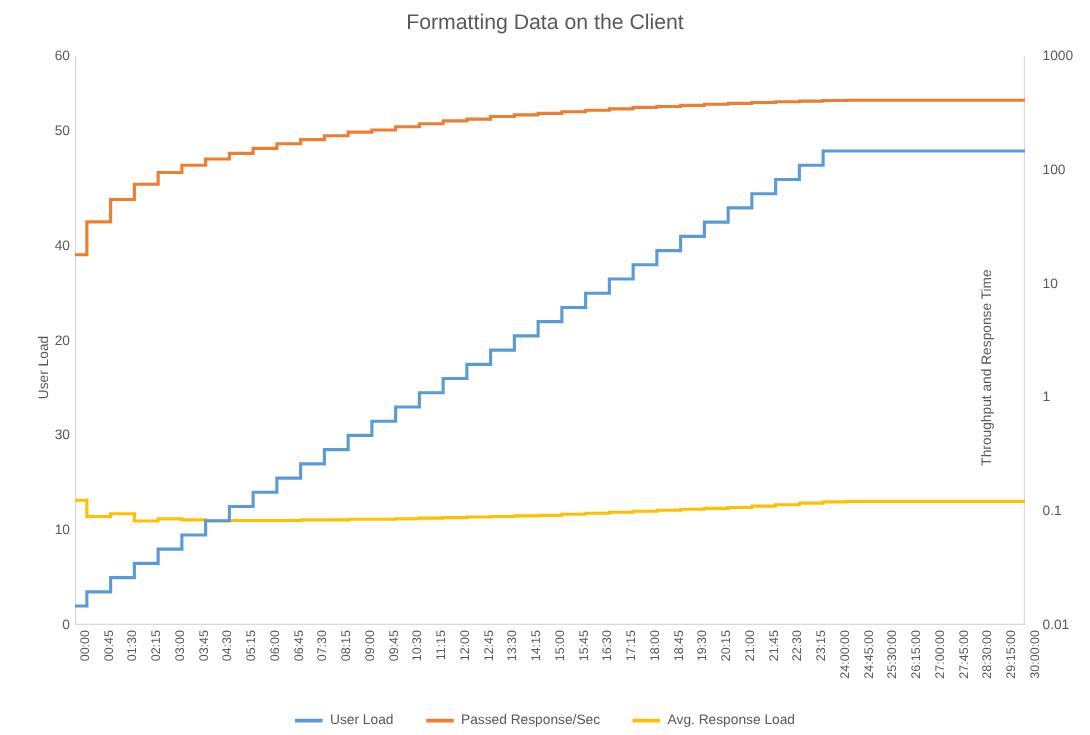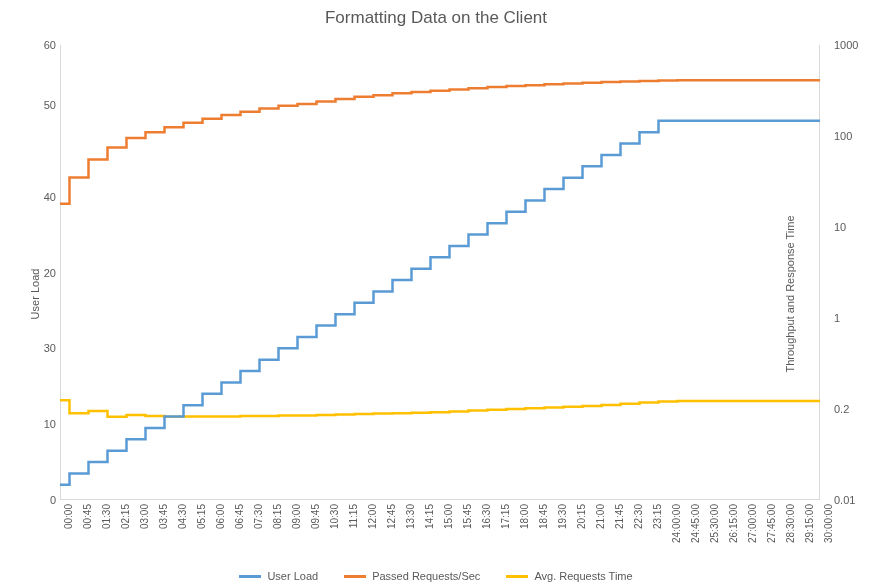--- a/index.html
+++ b/index.html
@@ -157,21 +157,21 @@
       <div class="ytick-left" style="top: 424.167px;">10</div>
       <div class="ytick-left" style="top: 348.333px;">30</div>
       <div class="ytick-left" style="top: 272.5px;">20</div>
       <div class="ytick-left" style="top: 196.667px;">40</div>
       <div class="ytick-left" style="top: 105px;">50</div>
       <div class="ytick-left" style="top: 45px;">60</div>
     </div>
 
   <div id="yticks-right">
       <div class="ytick-right" style="top: 500px; text-align: right;">0.01</div>
-      <div class="ytick-right" style="top: 409px;">0.2</div>
+      <div class="ytick-right" style="top: 409px;">0.1</div>
       <div class="ytick-right" style="top: 318px;">1</div>
       <div class="ytick-right" style="top: 227px;">10</div>
       <div class="ytick-right" style="top: 136px;">100</div>
       <div class="ytick-right" style="top: 45px;">1000</div>
     </div>
 
   <svg class="lines">
     <polyline id="line-passed" fill="none" stroke-width="2.5" points="0.0,158.8 9.5,158.8 9.5,132.5 19.0,132.5 28.5,132.5 28.5,114.6 38.0,114.6 47.5,114.6 47.5,102.4 57.0,102.4 66.5,102.4 66.5,93.0 76.0,93.0 85.5,93.0 85.5,87.2 95.0,87.2 104.5,87.2 104.5,82.2 114.0,82.2 123.5,82.2 123.5,77.7 133.0,77.7 142.5,77.7 142.5,73.7 152.0,73.7 161.5,73.7 161.5,70.0 171.0,70.0 180.5,70.0 180.5,66.7 190.0,66.7 199.5,66.7 199.5,63.6 209.0,63.6 218.5,63.6 218.5,60.7 228.0,60.7 237.5,60.7 237.5,59.0 247.0,59.0 256.5,59.0 256.5,56.4 266.0,56.4 275.5,56.4 275.5,54.0 285.0,54.0 294.5,54.0 294.5,51.7 304.0,51.7 313.5,51.7 313.5,50.3 323.0,50.3 332.5,50.3 332.5,48.2 342.0,48.2 351.5,48.2 351.5,46.9 361.0,46.9 370.5,46.9 370.5,45.7 380.0,45.7 389.5,45.7 389.5,44.4 399.0,44.4 408.5,44.4 408.5,43.2 418.0,43.2 427.5,43.2 427.5,42.1 437.0,42.1 446.5,42.1 446.5,40.9 456.0,40.9 465.5,40.9 465.5,40.2 475.0,40.2 484.5,40.2 484.5,39.3 494.0,39.3 503.5,39.3 503.5,38.4 513.0,38.4 522.5,38.4 522.5,37.7 532.0,37.7 541.5,37.7 541.5,37.0 551.0,37.0 560.5,37.0 560.5,36.4 570.0,36.4 579.5,36.4 579.5,35.9 589.0,35.9 598.5,35.9 598.5,35.4 608.0,35.4 617.5,35.4 617.5,35.2 627.0,35.2 636.5,35.2 636.5,35.2 646.0,35.2 655.5,35.2 655.5,35.2 665.0,35.2 674.5,35.2 674.5,35.2 684.0,35.2 693.5,35.2 693.5,35.2 703.0,35.2 712.5,35.2 712.5,35.2 722.0,35.2 731.5,35.2 731.5,35.2 741.0,35.2 750.5,35.2 750.5,35.2 760.0,35.2" stroke="#ed7d31"></polyline>
     <polyline id="line-response" fill="none" stroke-width="2.5" points="0.0,355.2 9.5,355.2 9.5,368.2 19.0,368.2 28.5,368.2 28.5,366.0 38.0,366.0 47.5,366.0 47.5,371.8 57.0,371.8 66.5,371.8 66.5,370.0 76.0,370.0 85.5,370.0 85.5,370.9 95.0,370.9 104.5,370.9 104.5,371.8 114.0,371.8 123.5,371.8 123.5,371.4 133.0,371.4 142.5,371.4 142.5,371.4 152.0,371.4 161.5,371.4 161.5,371.4 171.0,371.4 180.5,371.4 180.5,370.9 190.0,370.9 199.5,370.9 199.5,370.9 209.0,370.9 218.5,370.9 218.5,370.4 228.0,370.4 237.5,370.4 237.5,370.4 247.0,370.4 256.5,370.4 256.5,370.0 266.0,370.0 275.5,370.0 275.5,369.5 285.0,369.5 294.5,369.5 294.5,369.1 304.0,369.1 313.5,369.1 313.5,368.6 323.0,368.6 332.5,368.6 332.5,368.2 342.0,368.2 351.5,368.2 351.5,367.7 361.0,367.7 370.5,367.7 370.5,367.3 380.0,367.3 389.5,367.3 389.5,366.4 399.0,366.4 408.5,366.4 408.5,365.6 418.0,365.6 427.5,365.6 427.5,364.8 437.0,364.8 446.5,364.8 446.5,364.0 456.0,364.0 465.5,364.0 465.5,363.2 475.0,363.2 484.5,363.2 484.5,362.4 494.0,362.4 503.5,362.4 503.5,361.7 513.0,361.7 522.5,361.7 522.5,361.0 532.0,361.0 541.5,361.0 541.5,359.9 551.0,359.9 560.5,359.9 560.5,358.8 570.0,358.8 579.5,358.8 579.5,357.5 589.0,357.5 598.5,357.5 598.5,356.5 608.0,356.5 617.5,356.5 617.5,356.1 627.0,356.1 636.5,356.1 636.5,356.1 646.0,356.1 655.5,356.1 655.5,356.1 665.0,356.1 674.5,356.1 674.5,356.1 684.0,356.1 693.5,356.1 693.5,356.1 703.0,356.1 712.5,356.1 712.5,356.1 722.0,356.1 731.5,356.1 731.5,356.1 741.0,356.1 750.5,356.1 750.5,356.1 760.0,356.1" stroke="#ffc000"></polyline>
     <polyline id="line-user" fill="none" stroke-width="2.5" points="0.0,439.8 9.5,439.8 9.5,428.5 19.0,428.5 28.5,428.5 28.5,417.1 38.0,417.1 47.5,417.1 47.5,405.7 57.0,405.7 66.5,405.7 66.5,394.3 76.0,394.3 85.5,394.3 85.5,383.0 95.0,383.0 104.5,383.0 104.5,371.6 114.0,371.6 123.5,371.6 123.5,360.2 133.0,360.2 142.5,360.2 142.5,348.8 152.0,348.8 161.5,348.8 161.5,337.5 171.0,337.5 180.5,337.5 180.5,326.1 190.0,326.1 199.5,326.1 199.5,314.7 209.0,314.7 218.5,314.7 218.5,303.3 228.0,303.3 237.5,303.3 237.5,292.0 247.0,292.0 256.5,292.0 256.5,280.6 266.0,280.6 275.5,280.6 275.5,269.2 285.0,269.2 294.5,269.2 294.5,257.8 304.0,257.8 313.5,257.8 313.5,246.5 323.0,246.5 332.5,246.5 332.5,235.1 342.0,235.1 351.5,235.1 351.5,223.7 361.0,223.7 370.5,223.7 370.5,212.3 380.0,212.3 389.5,212.3 389.5,201.0 399.0,201.0 408.5,201.0 408.5,189.6 418.0,189.6 427.5,189.6 427.5,178.2 437.0,178.2 446.5,178.2 446.5,166.8 456.0,166.8 465.5,166.8 465.5,155.5 475.0,155.5 484.5,155.5 484.5,144.1 494.0,144.1 503.5,144.1 503.5,132.7 513.0,132.7 522.5,132.7 522.5,121.3 532.0,121.3 541.5,121.3 541.5,110.0 551.0,110.0 560.5,110.0 560.5,98.6 570.0,98.6 579.5,98.6 579.5,87.2 589.0,87.2 598.5,87.2 598.5,75.8 608.0,75.8 617.5,75.8 617.5,75.8 627.0,75.8 636.5,75.8 636.5,75.8 646.0,75.8 655.5,75.8 655.5,75.8 665.0,75.8 674.5,75.8 674.5,75.8 684.0,75.8 693.5,75.8 693.5,75.8 703.0,75.8 712.5,75.8 712.5,75.8 722.0,75.8 731.5,75.8 731.5,75.8 741.0,75.8 750.5,75.8 750.5,75.8 760.0,75.8" stroke="#5b9bd5"></polyline>
@@ -221,21 +221,21 @@
       <div class="xtick" style="left: 763px; top: 2px;">30:00:00</div>
     </div>
 
   <div class="legend">
     <div class="item">
       <span class="swatch c-blue"></span>
       <span>User Load</span>
     </div>
     <div class="item">
       <span class="swatch c-orange"></span>
-      <span>Passed Requests/Sec</span>
+      <span>Passed Response/Sec</span>
     </div>
     <div class="item">
       <span class="swatch c-yellow"></span>
-      <span>Avg. Requests Time</span>
+      <span>Avg. Response Load</span>
     </div>
   </div>
 
 </div>
 
 </body></html>

